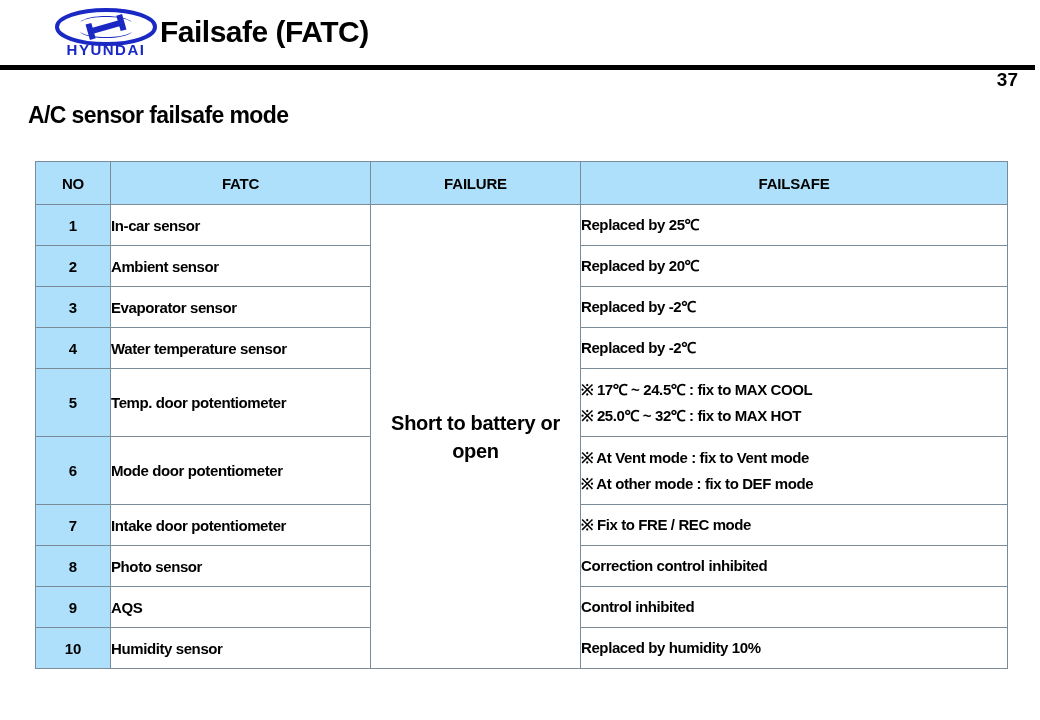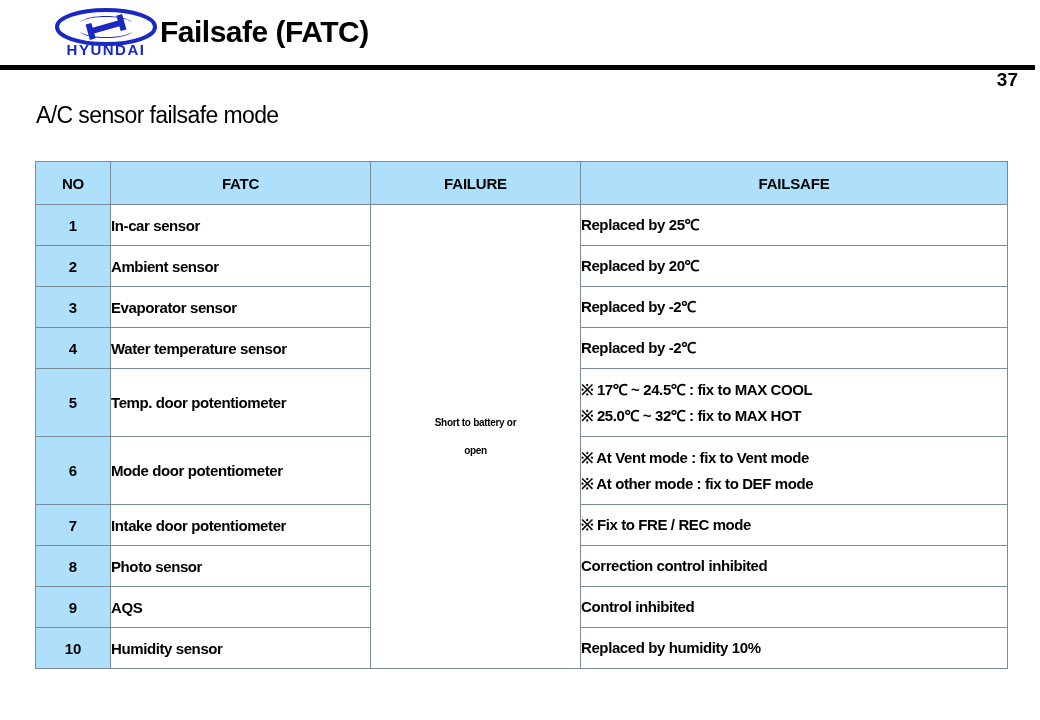--- a/index.html
+++ b/index.html
@@ -56,24 +56,24 @@
     left: 0px;
     top: 65px;
     width: 1035px;
     height: 5px;
     background: #000000;
   }
 
   
   #section-heading {
     position: absolute;
-    left: 36px;
+    left: 28px;
     top: 100px;
     font-size: 23px;
-    font-weight: normal;
+    font-weight: bold;
     letter-spacing: -0.6px;
     line-height: 30px;
   }
 
   
   #failsafe-table {
     position: absolute;
     left: 35px;
     top: 161px;
     width: 972px;
@@ -107,21 +107,21 @@
     font-weight: bold;
   }
   td.cell-item {
     padding-left: 16px;
     font-size: 15px;
     font-weight: bold;
     letter-spacing: -0.4px;
   }
   td.cell-failure {
     text-align: center;
-    font-size: 10px;
+    font-size: 20px;
     font-weight: bold;
     letter-spacing: -0.3px;
     line-height: 28px;
   }
   td.cell-safe {
     padding-left: 12px;
     font-size: 15px;
     font-weight: bold;
     letter-spacing: -0.4px;
   }

